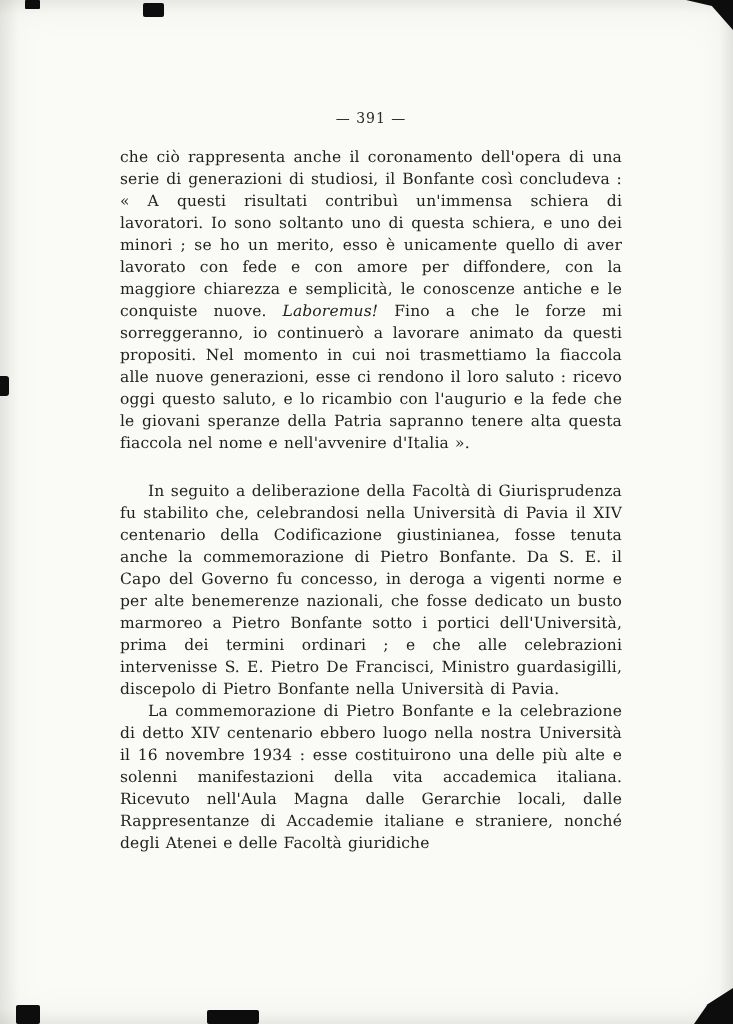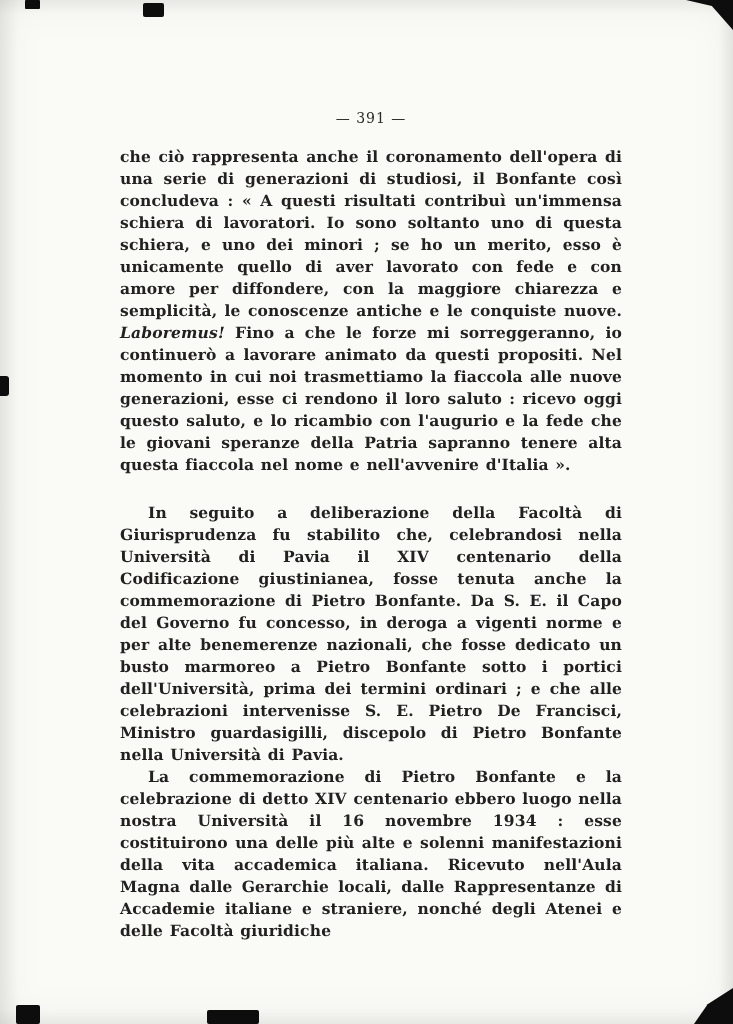--- a/index.html
+++ b/index.html
@@ -58,21 +58,20 @@
   .text-block {
     position: absolute;
     top: 146px;
     left: 120px;
     width: 502px;
     font-size: 15.5px;
     line-height: 22px;
     text-align: justify;
     letter-spacing: 0.15px;
     word-spacing: 1px;
-    font-weight: bold;
   }
   .para {
     margin: 0;
     text-rendering: geometricPrecision;
   }
   .para.gap-after {
     margin-bottom: 26px;
   }
   .para.indent {
     text-indent: 28px;

